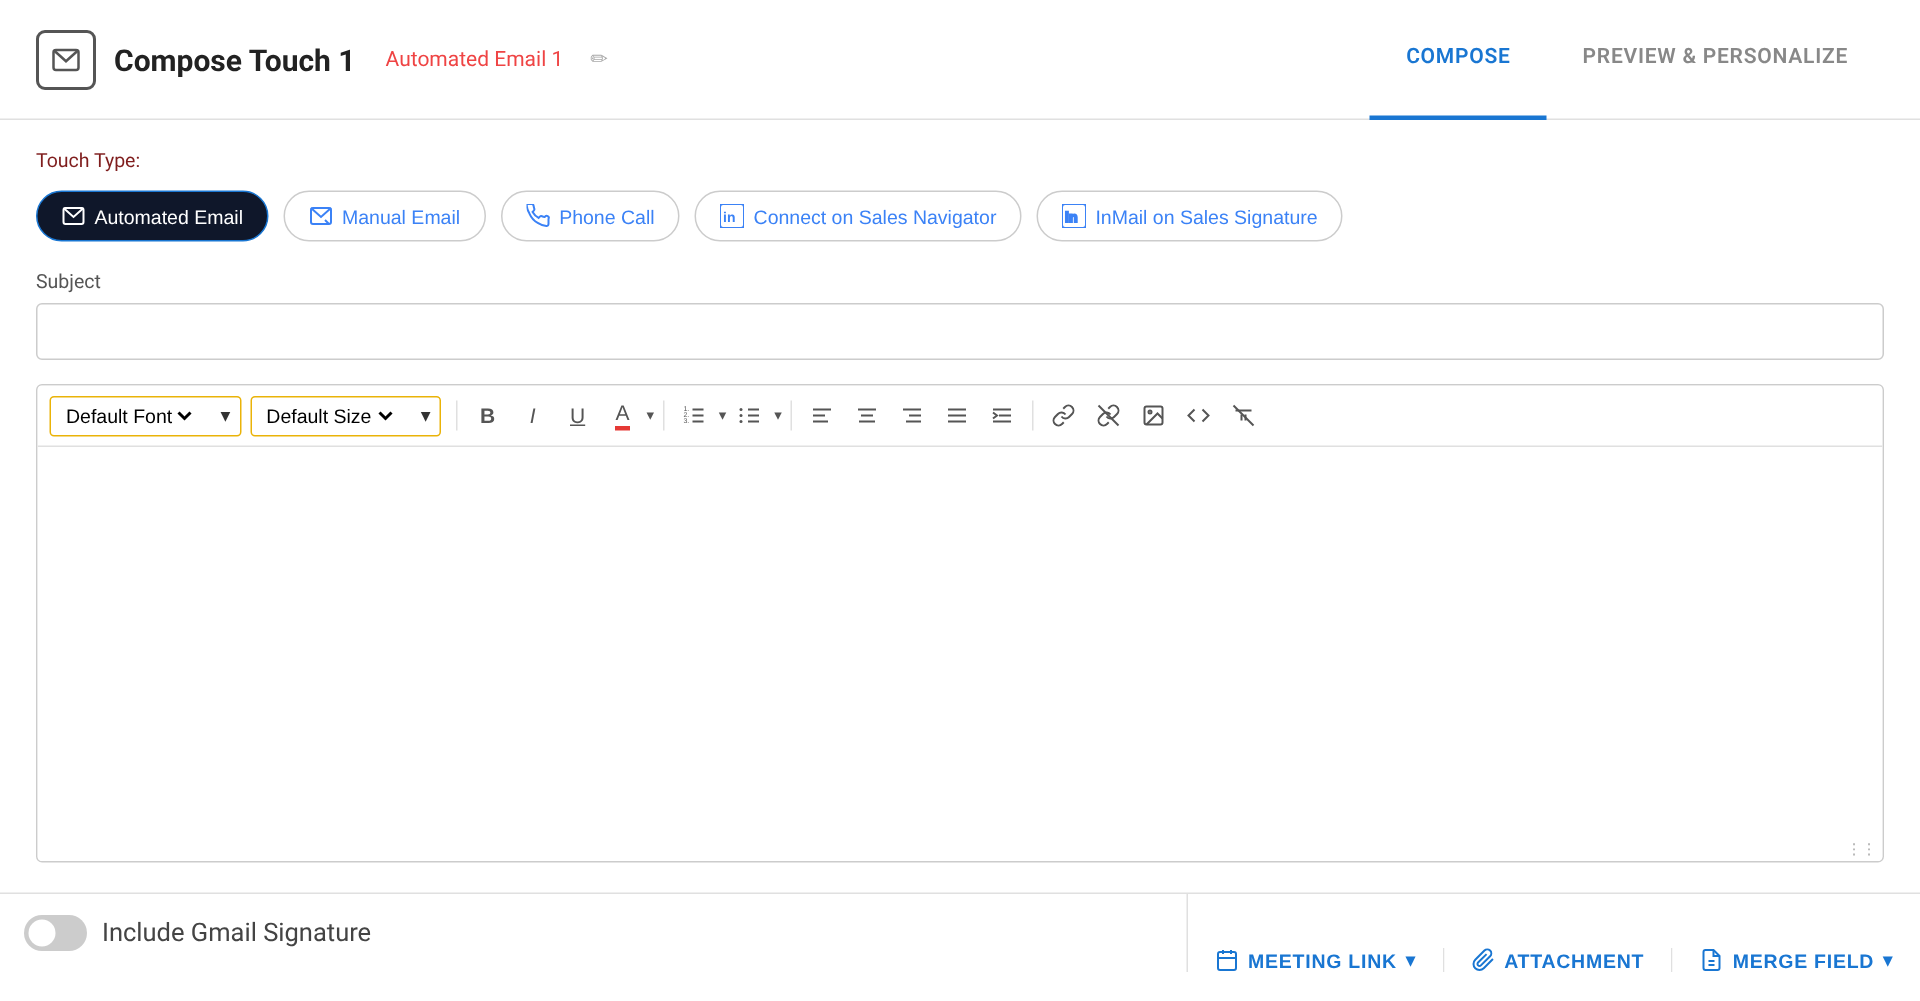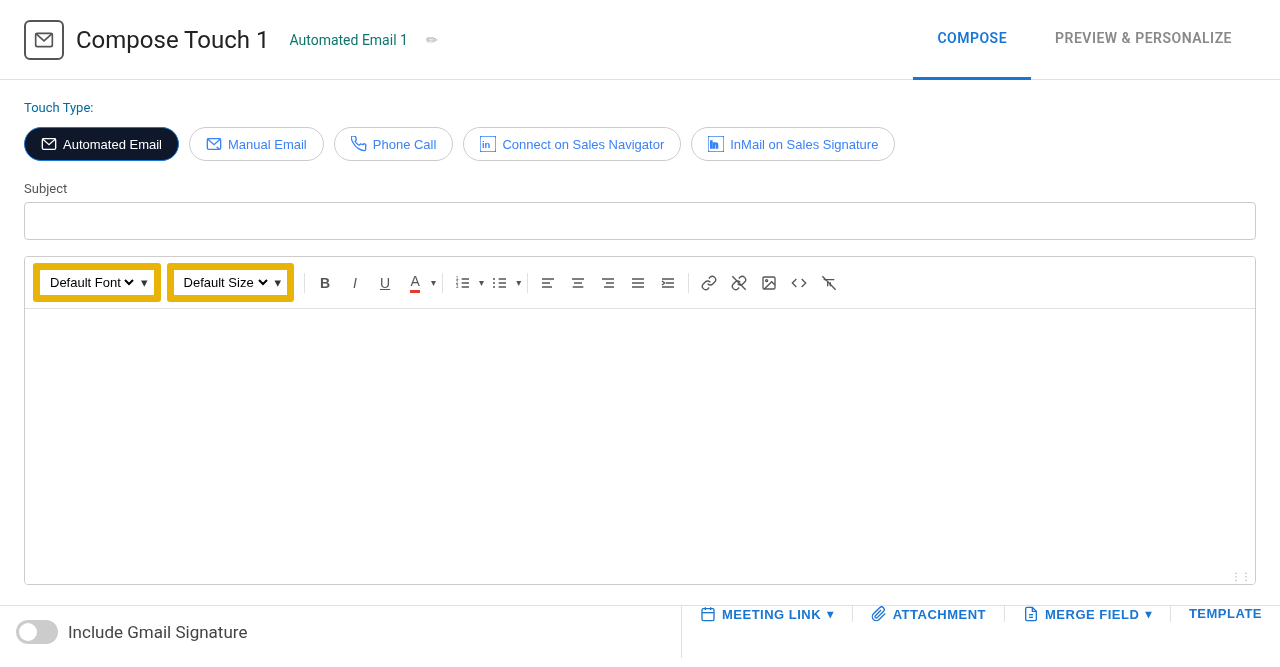--- a/index.html
+++ b/index.html
@@ -19,27 +19,27 @@
       gap: 12px;
     }
     .header-icon {
       width: 40px; height: 40px;
       border: 2px solid #555;
       border-radius: 6px;
       display: flex; align-items: center; justify-content: center;
       color: #555;
     }
     .header-title {
-      font-size: 24px;
-      font-weight: 400;
+      font-size: 20px;
+      font-weight: 700;
       color: #222;
     }
     .header-subtitle {
       font-size: 14px;
-      color: #0f766e;
+      color: #ef4444;
       margin-left: 8px;
     }
     .edit-icon {
       color: #aaa;
       margin-left: 6px;
       cursor: pointer;
     }
     .header-nav {
       display: flex;
       gap: 0;
@@ -60,21 +60,21 @@
       color: #1976d2;
       border-bottom: 3px solid #1976d2;
     }
 
     .main {
       padding: 20px 24px;
     }
 
     .touch-type-label {
       font-size: 13px;
-      color: #0369a1;
+      color: #7f1d1d;
       margin-bottom: 12px;
     }
 
     .touch-type-buttons {
       display: flex;
       gap: 10px;
       flex-wrap: wrap;
       margin-bottom: 20px;
     }
 
@@ -127,30 +127,30 @@
       display: flex;
       align-items: center;
       padding: 6px 8px;
       border-bottom: 1px solid #e0e0e0;
       gap: 2px;
       flex-wrap: wrap;
       background: #fff;
     }
 
     .toolbar-select {
-      border: 7px solid #eab308;
+      border: 1px solid #eab308;
       border-radius: 3px;
       padding: 4px 6px;
       font-size: 13px;
       color: #333;
       background: #fff;
       cursor: pointer;
       display: flex;
       align-items: center;
-      gap: 4px;
+      gap: 16px;
       margin-right: 4px;
     }
     .toolbar-select select {
       border: none;
       outline: none;
       font-size: 13px;
       background: transparent;
       cursor: pointer;
     }
 
@@ -235,21 +235,21 @@
     .toggle input:checked + .toggle-slider { background: #1976d2; }
     .toggle input:checked + .toggle-slider:before { transform: translateX(18px); }
 
     .toggle-label {
       font-size: 17px;
       color: #444;
     }
 
     .footer-right {
       display: flex;
-      align-items: flex-start;
+      align-items: flex-end;
       border-left: 1px solid #e0e0e0;
       height: 52px;
     }
 
     .footer-action-btn {
       display: flex;
       align-items: center;
       gap: 6px;
       padding: 0 18px;
       border: none;
@@ -526,18 +526,15 @@
       <svg width="16" height="16" viewBox="0 0 24 24" fill="none" stroke="currentColor" stroke-width="2">
         <path d="M14 2H6a2 2 0 00-2 2v16a2 2 0 002 2h12a2 2 0 002-2V8z"></path>
         <polyline points="14,2 14,8 20,8"></polyline>
         <line x1="9" y1="13" x2="15" y2="13"></line>
         <line x1="9" y1="17" x2="15" y2="17"></line>
       </svg>
       <span>MERGE FIELD</span>
       <span class="chevron">▾</span>
     </button>
 
-    <button class="footer-action-btn">
-      <span>TEMPLATE</span>
-    </button>
 
   </div>
 </div>
 
 </body></html>

